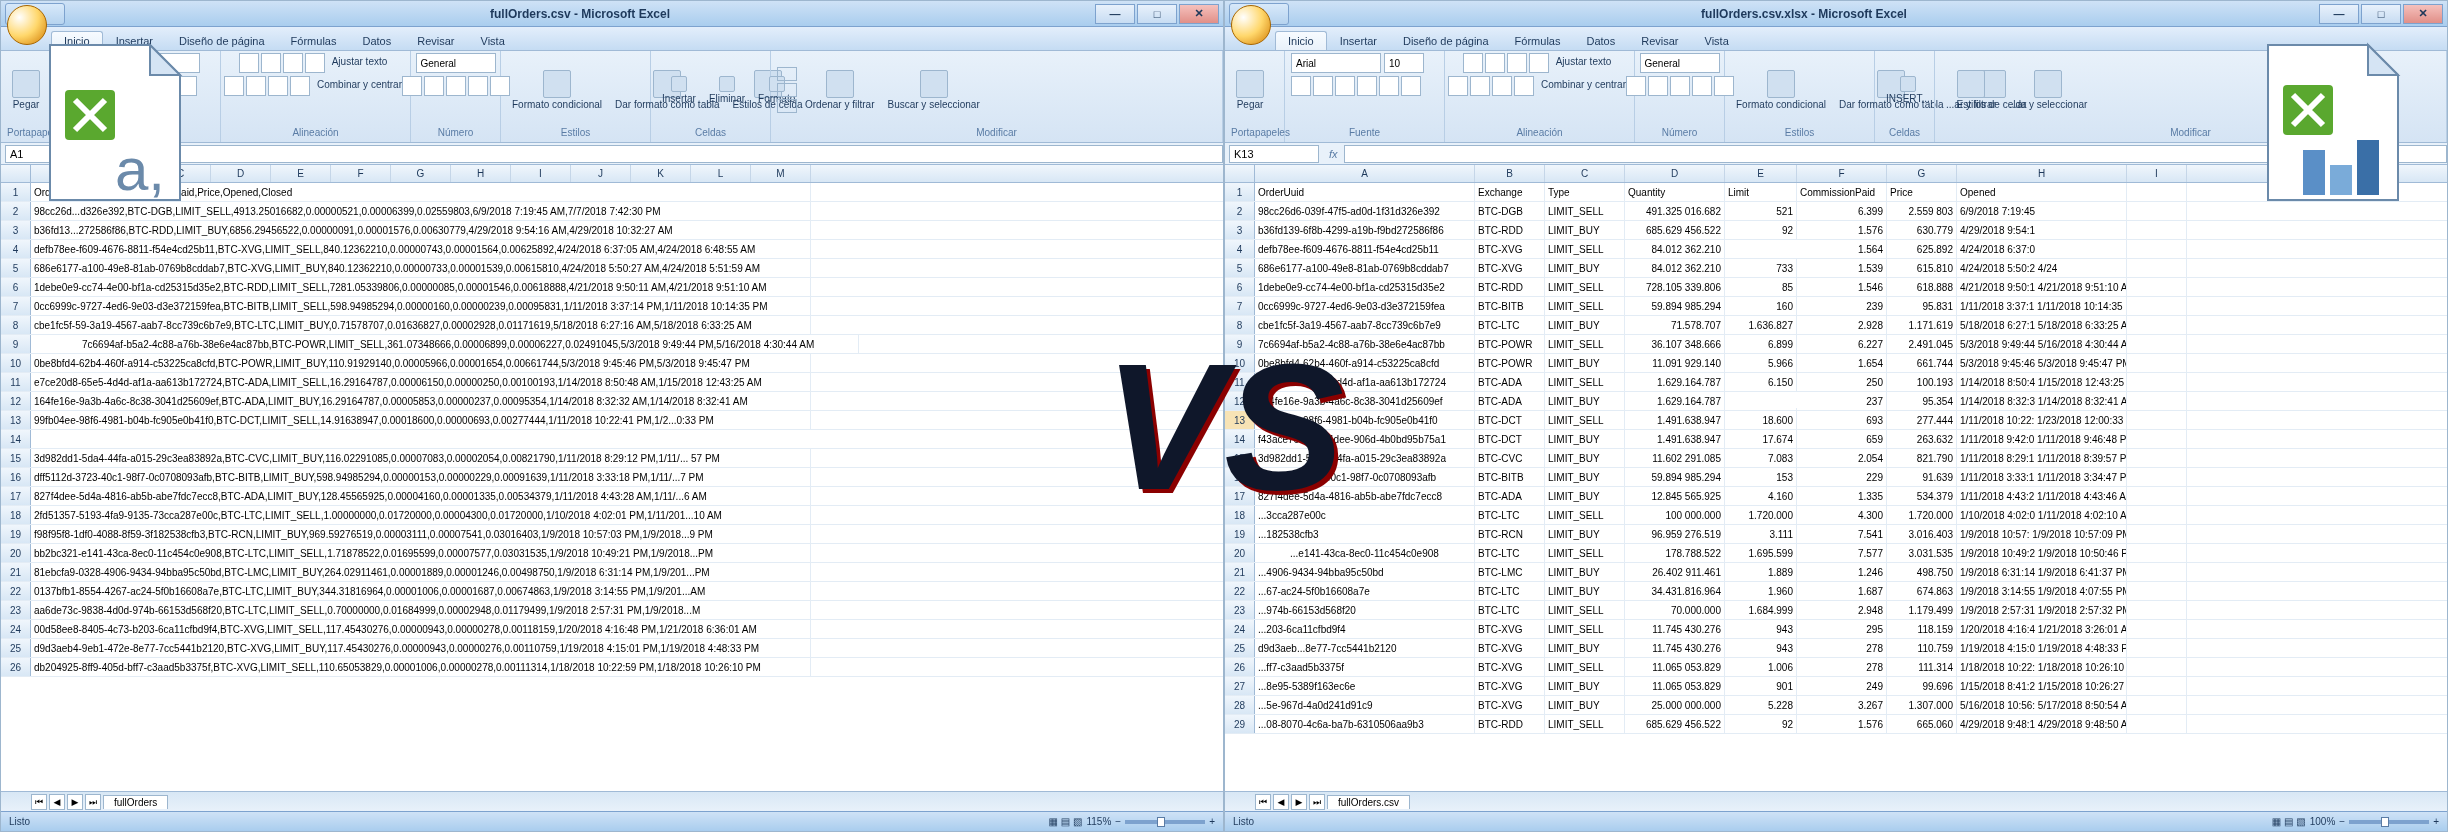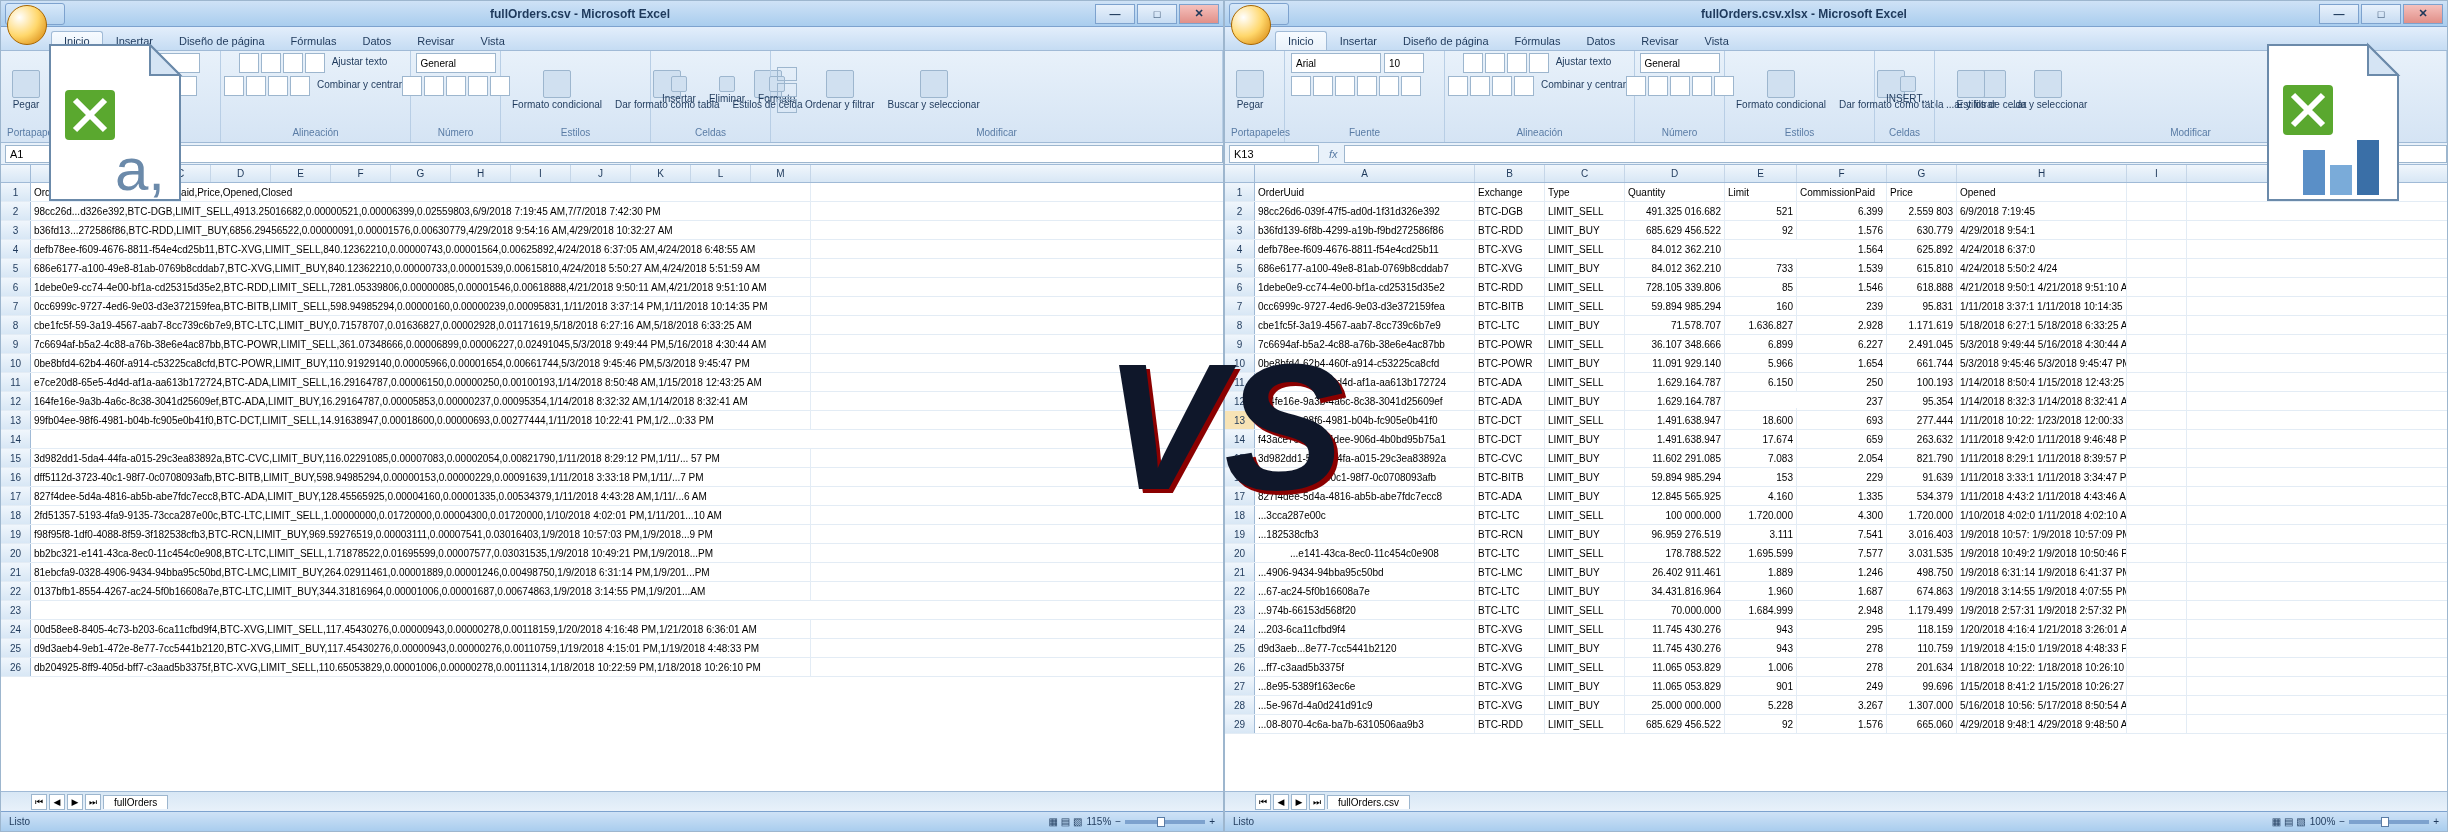--- a/index.html
+++ b/index.html
@@ -266,21 +266,21 @@
           <div class="row">
             <div class="rh">7</div>
             <div class="cell" style="width: 780px;">0cc6999c-9727-4ed6-9e03-d3e372159fea,BTC-BITB,LIMIT_SELL,598.94985294,0.00000160,0.00000239,0.00095831,1/11/2018 3:37:14 PM,1/11/2018 10:14:35 PM</div>
           </div>
           <div class="row">
             <div class="rh">8</div>
             <div class="cell" style="width: 780px;">cbe1fc5f-59-3a19-4567-aab7-8cc739c6b7e9,BTC-LTC,LIMIT_BUY,0.71578707,0.01636827,0.00002928,0.01171619,5/18/2018 6:27:16 AM,5/18/2018 6:33:25 AM</div>
           </div>
           <div class="row">
             <div class="rh">9</div>
-            <div class="cell" style="width: 780px;">7c6694af-b5a2-4c88-a76b-38e6e4ac87bb,BTC-POWR,LIMIT_SELL,361.07348666,0.00006899,0.00006227,0.02491045,5/3/2018 9:49:44 PM,5/16/2018 4:30:44 AM</div>
+            <div class="cell" style="width: 780px; margin-left: 48px;">7c6694af-b5a2-4c88-a76b-38e6e4ac87bb,BTC-POWR,LIMIT_SELL,361.07348666,0.00006899,0.00006227,0.02491045,5/3/2018 9:49:44 PM,5/16/2018 4:30:44 AM</div>
           </div>
           <div class="row">
             <div class="rh">10</div>
             <div class="cell" style="width: 780px;">0be8bfd4-62b4-460f-a914-c53225ca8cfd,BTC-POWR,LIMIT_BUY,110.91929140,0.00005966,0.00001654,0.00661744,5/3/2018 9:45:46 PM,5/3/2018 9:45:47 PM</div>
           </div>
           <div class="row">
             <div class="rh">11</div>
             <div class="cell" style="width: 780px;">e7ce20d8-65e5-4d4d-af1a-aa613b172724,BTC-ADA,LIMIT_SELL,16.29164787,0.00006150,0.00000250,0.00100193,1/14/2018 8:50:48 AM,1/15/2018 12:43:25 AM</div>
           </div>
           <div class="row">
@@ -321,20 +321,21 @@
           <div class="row">
             <div class="rh">21</div>
             <div class="cell" style="width: 780px;">81ebcfa9-0328-4906-9434-94bba95c50bd,BTC-LMC,LIMIT_BUY,264.02911461,0.00001889,0.00001246,0.00498750,1/9/2018 6:31:14 PM,1/9/201...PM</div>
           </div>
           <div class="row">
             <div class="rh">22</div>
             <div class="cell" style="width: 780px;">0137bfb1-8554-4267-ac24-5f0b16608a7e,BTC-LTC,LIMIT_BUY,344.31816964,0.00001006,0.00001687,0.00674863,1/9/2018 3:14:55 PM,1/9/201...AM</div>
           </div>
           <div class="row">
             <div class="rh">23</div>
+            <div class="cell" style="width: 780px;">aa6de73c-9838-4d0d-974b-66153d568f20,BTC-LTC,LIMIT_SELL,0.70000000,0.01684999,0.00002948,0.01179499,1/9/2018 2:57:31 PM,1/9/2018...M</div>
           </div>
           <div class="row">
             <div class="rh">24</div>
             <div class="cell" style="width: 780px;">00d58ee8-8405-4c73-b203-6ca11cfbd9f4,BTC-XVG,LIMIT_SELL,117.45430276,0.00000943,0.00000278,0.00118159,1/20/2018 4:16:48 PM,1/21/2018 6:36:01 AM</div>
           </div>
           <div class="row">
             <div class="rh">25</div>
             <div class="cell" style="width: 780px;">d9d3aeb4-9eb1-472e-8e77-7cc5441b2120,BTC-XVG,LIMIT_BUY,117.45430276,0.00000943,0.00000276,0.00110759,1/19/2018 4:15:01 PM,1/19/2018 4:48:33 PM</div>
           </div>
           <div class="row">
@@ -813,21 +814,21 @@
             <div class="cell" style="width: 60px;"></div>
           </div>
           <div class="row">
             <div class="rh">26</div>
             <div class="cell" style="width: 220px;">...ff7-c3aad5b3375f</div>
             <div class="cell" style="width: 70px;">BTC-XVG</div>
             <div class="cell" style="width: 80px;">LIMIT_SELL</div>
             <div class="cell num" style="width: 100px;">11.065 053.829</div>
             <div class="cell num" style="width: 72px;">1.006</div>
             <div class="cell num" style="width: 90px;">278</div>
-            <div class="cell num" style="width: 70px;">201.634</div>
+            <div class="cell num" style="width: 70px;">111.314</div>
             <div class="cell" style="width: 170px;">1/18/2018 10:22: 1/18/2018 10:26:10 PM</div>
             <div class="cell" style="width: 60px;"></div>
           </div>
           <div class="row">
             <div class="rh">27</div>
             <div class="cell" style="width: 220px;">...8e95-5389f163ec6e</div>
             <div class="cell" style="width: 70px;">BTC-XVG</div>
             <div class="cell" style="width: 80px;">LIMIT_BUY</div>
             <div class="cell num" style="width: 100px;">11.065 053.829</div>
             <div class="cell num" style="width: 72px;">901</div>

